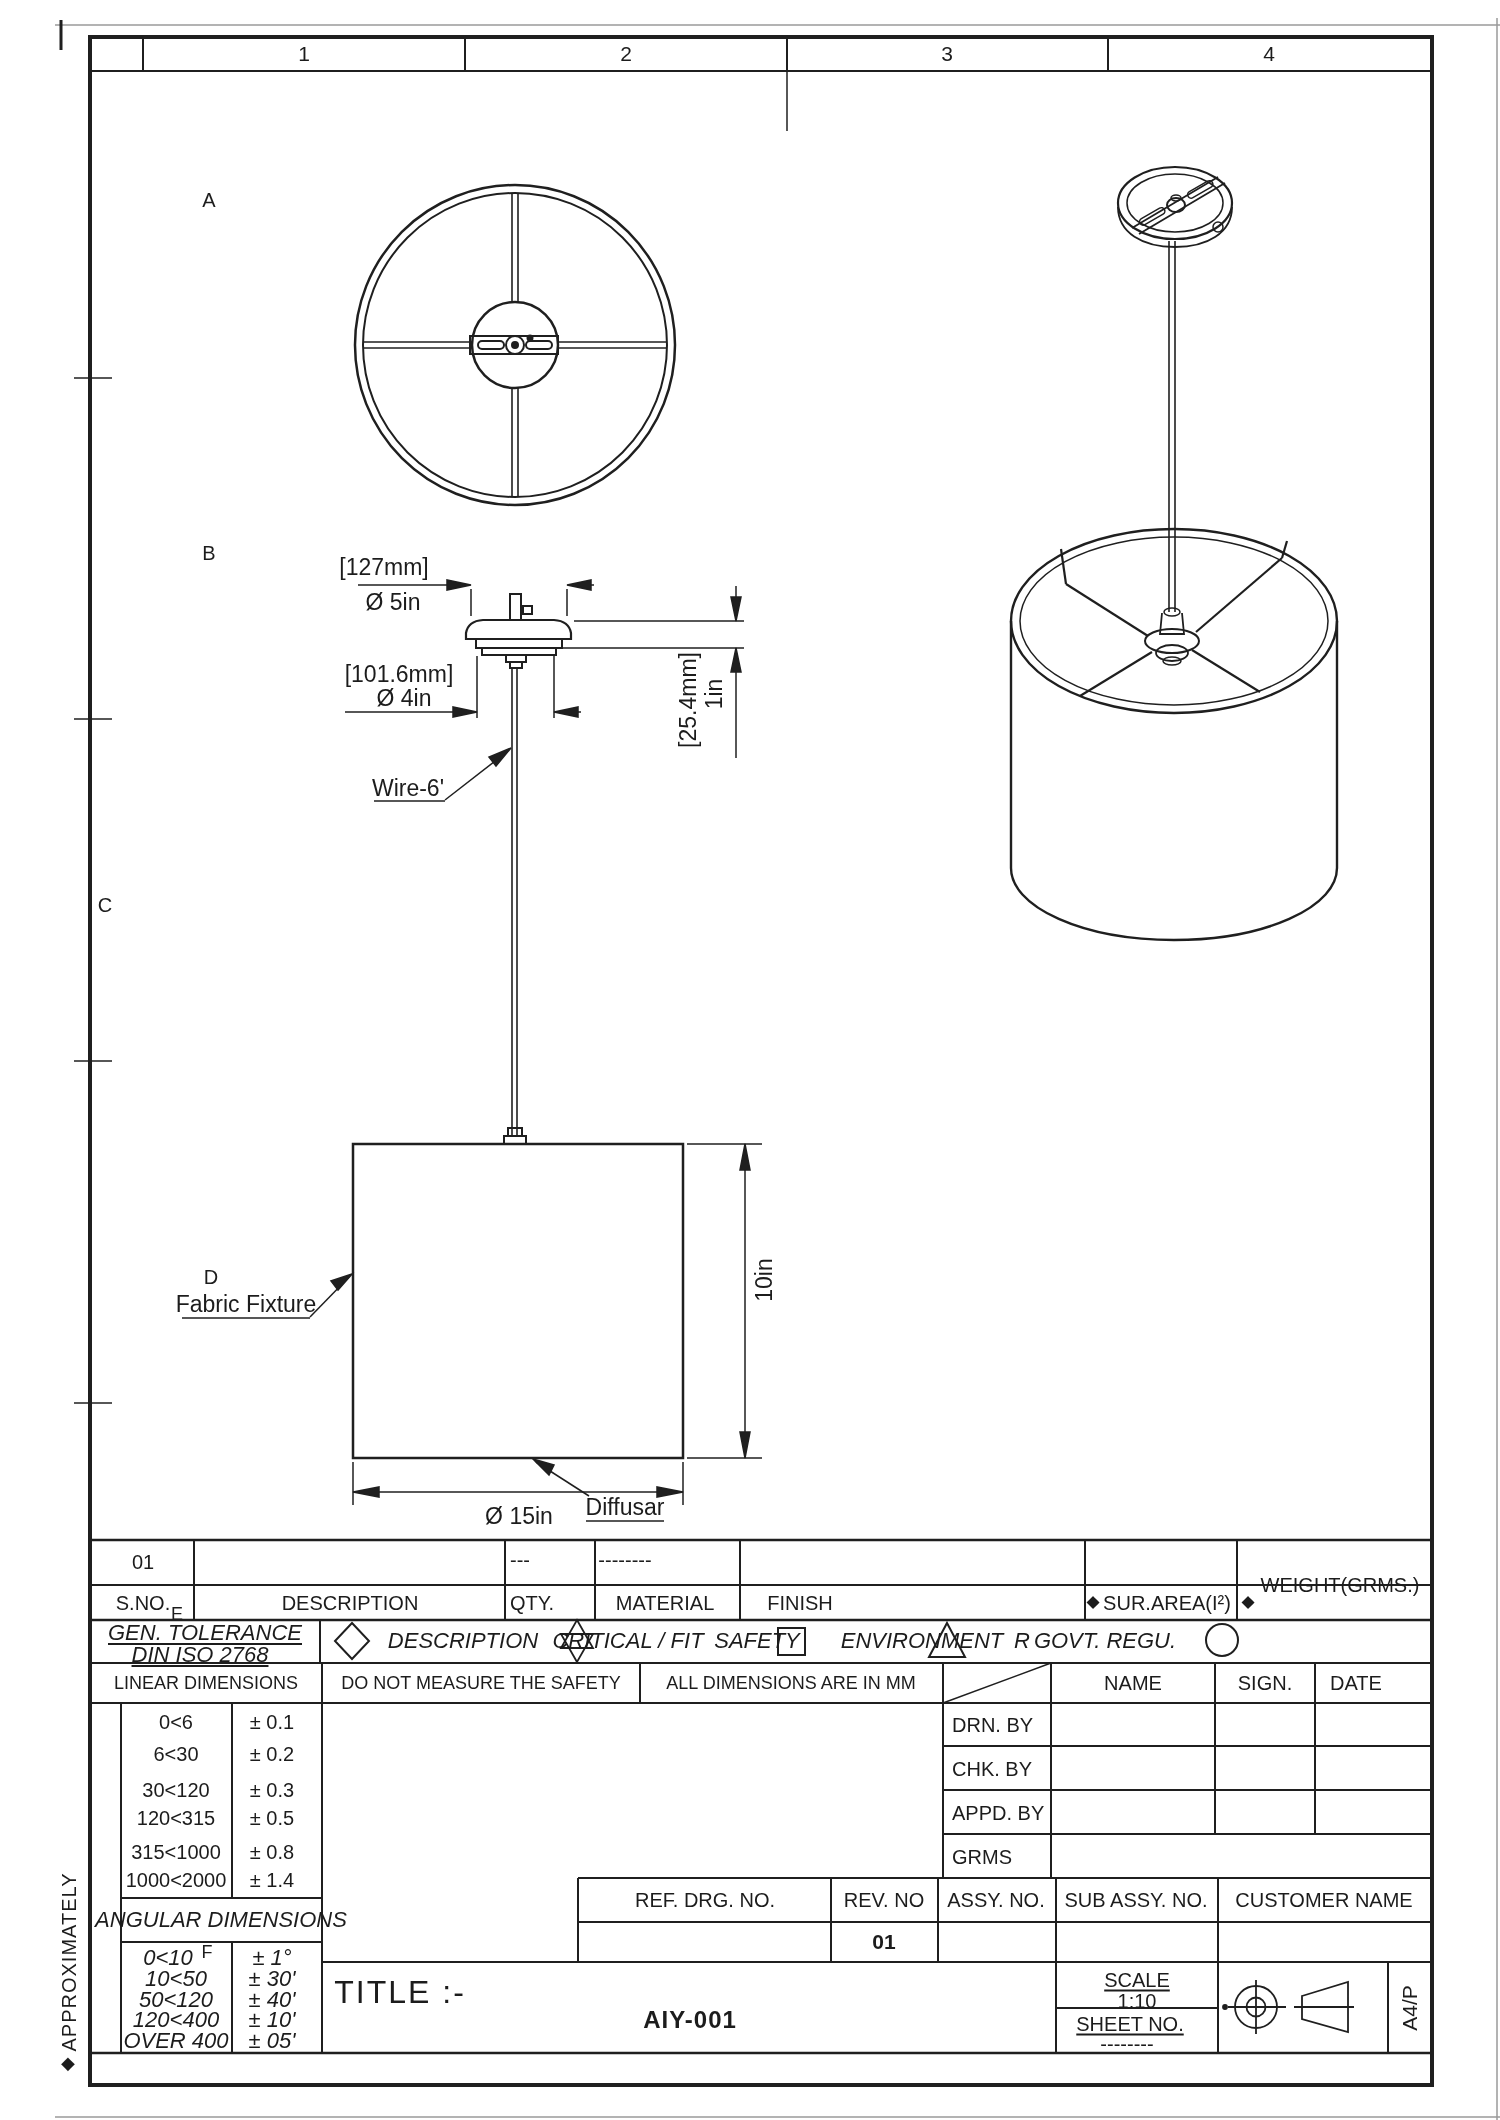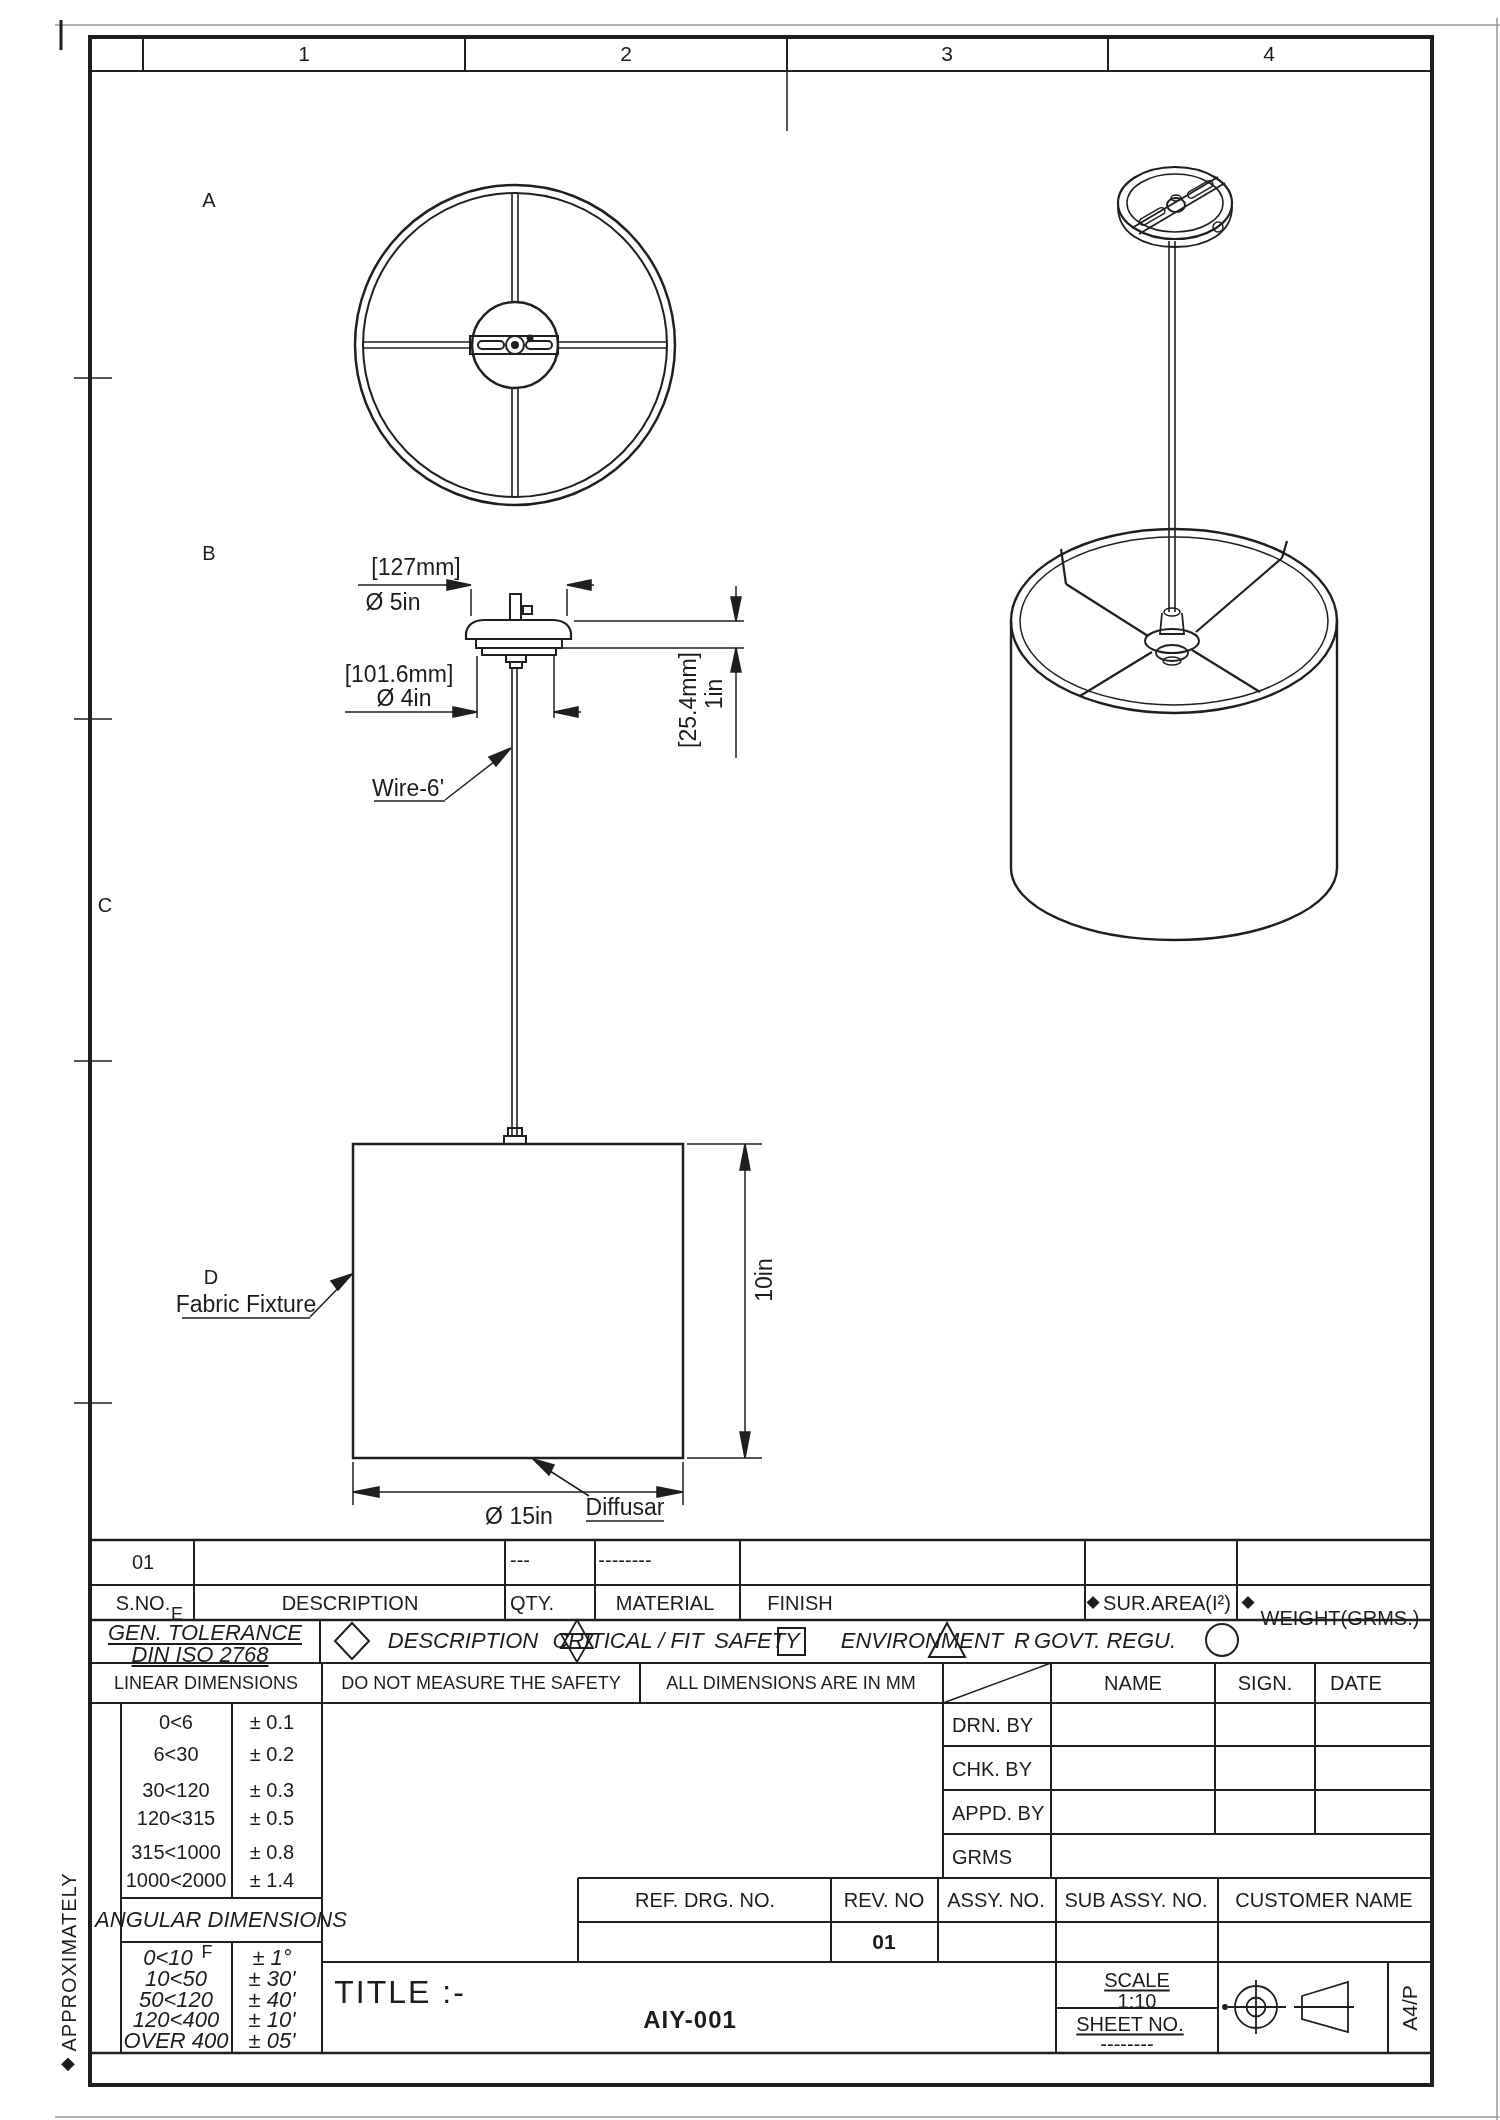--- a/index.html
+++ b/index.html
@@ -254,21 +254,21 @@
 <div class="t c fs21" style="left:626px;top:54px">2</div>
 <div class="t c fs21" style="left:947px;top:54px">3</div>
 <div class="t c fs21" style="left:1269px;top:54px">4</div>
 <div class="t c fs20" style="left:209px;top:200px">A</div>
 <div class="t c fs20" style="left:209px;top:553px">B</div>
 <div class="t c fs20" style="left:105px;top:905px">C</div>
 <div class="t c fs20" style="left:211px;top:1277px">D</div>
 <div class="t c fs18" style="left:177px;top:1614px">E</div>
 <div class="t c fs18" style="left:207px;top:1952px">F</div>
 
-<div class="t c fs23" style="left:416px;top:567px">[127mm]</div>
+<div class="t c fs23" style="left:384px;top:567px">[127mm]</div>
 <div class="t c fs23" style="left:393px;top:602px">Ø 5in</div>
 <div class="t c fs23" style="left:399px;top:674px">[101.6mm]</div>
 <div class="t c fs23" style="left:404px;top:698px">Ø 4in</div>
 <div class="t rot fs23" style="left:688px;top:700px;position:absolute">[25.4mm]</div>
 <div class="t rot fs23" style="left:714px;top:694px;position:absolute">1in</div>
 <div class="t c fs23" style="left:408px;top:788px">Wire-6'</div>
 <div class="t c fs23" style="left:246px;top:1304px">Fabric Fixture</div>
 <div class="t c fs23" style="left:625px;top:1507px">Diffusar</div>
 <div class="t rot fs23" style="left:764px;top:1280px;position:absolute">10in</div>
 <div class="t c fs23" style="left:519px;top:1516px">Ø 15in</div>
@@ -278,21 +278,21 @@
 <div class="t c fs20" style="left:625px;top:1560px">--------</div>
 
 <div class="t c fs20" style="left:143px;top:1603px">S.NO.</div>
 <div class="t c fs20" style="left:350px;top:1603px">DESCRIPTION</div>
 <div class="t c fs20" style="left:532px;top:1603px">QTY.</div>
 <div class="t c fs20" style="left:665px;top:1603px">MATERIAL</div>
 <div class="t c fs20" style="left:800px;top:1603px">FINISH</div>
 <div class="t c fs17" style="left:1093px;top:1601px">◆</div>
 <div class="t c fs20" style="left:1167px;top:1603px">SUR.AREA(I²)</div>
 <div class="t c fs17" style="left:1248px;top:1601px">◆</div>
-<div class="t c fs20" style="left:1340px;top:1618px">WEIGHT(GRMS.)</div>
+<div class="t c fs20" style="left:1340px;top:1585px">WEIGHT(GRMS.)</div>
 
 <div class="t c fs19 u" style="left:205px;top:1633px">GEN. TOLERANCE</div>
 <div class="t c fs19 u" style="left:200px;top:1655px">DIN ISO 2768</div>
 <div class="t c fs19" style="left:463px;top:1641px">DESCRIPTION</div>
 <div class="t c fs19" style="left:628px;top:1641px">CRITICAL / FIT</div>
 <div class="t c fs19" style="left:757px;top:1641px">SAFETY</div>
 <div class="t c fs19" style="left:922px;top:1641px">ENVIRONMENT</div>
 <div class="t c fs19" style="left:1022px;top:1641px">R</div>
 <div class="t c fs19" style="left:1105px;top:1641px">GOVT. REGU.</div>
 

